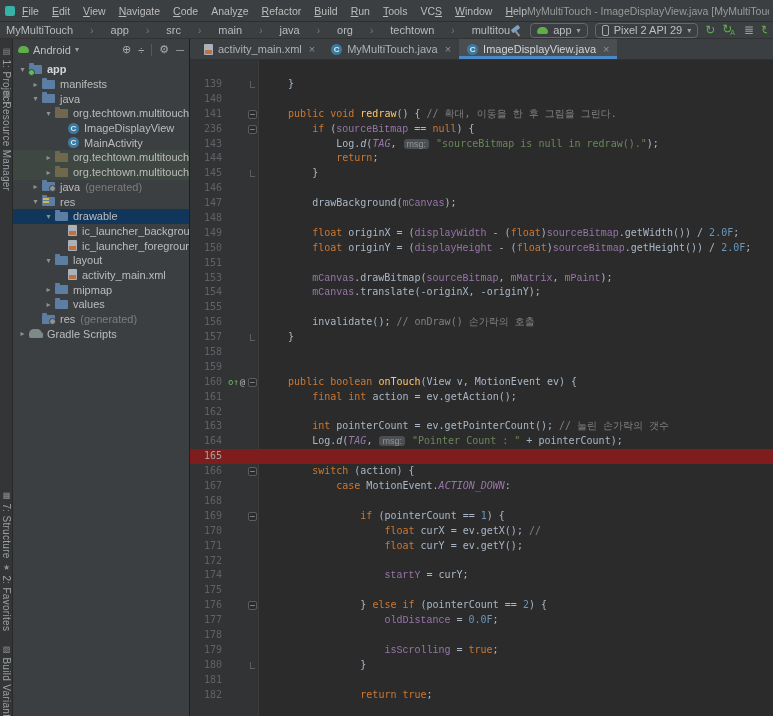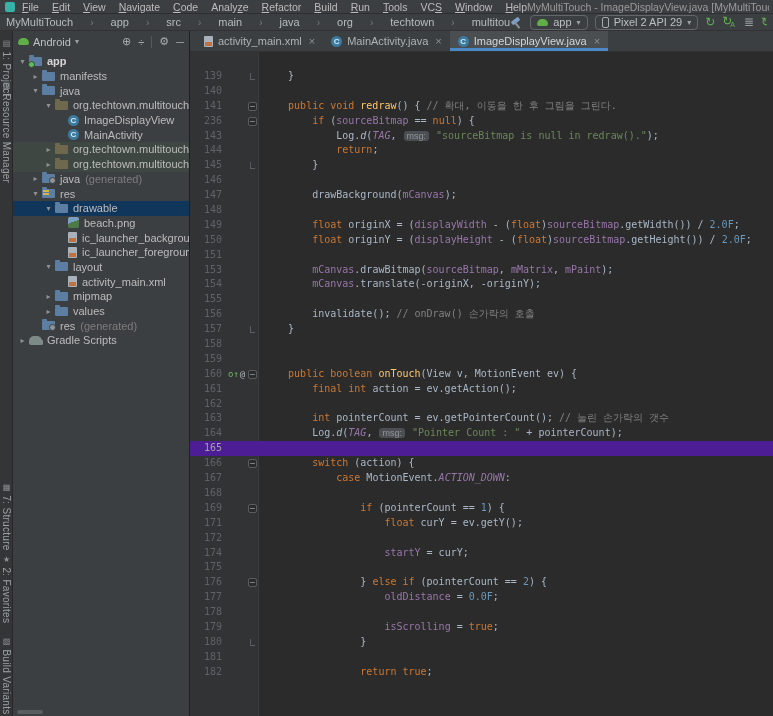--- a/index.html
+++ b/index.html
@@ -1,21 +1,21 @@
 <!DOCTYPE html>
 <html><head>
 <meta charset="utf-8">
 <style>
   * { margin:0; padding:0; box-sizing:border-box; }
   html,body { width:773px; height:716px; overflow:hidden; background:#2b2b2b;
               font-family:"Liberation Sans", sans-serif; }
   u { text-decoration:underline; }
 
   
-  .titlebar { height:14px; background:#3c3f41; display:flex; align-items:center;
+  .titlebar { height:22px; background:#3c3f41; display:flex; align-items:center;
               border-bottom:1px solid #2c2e2f; padding:0 4px; }
   .appicon { width:10px; height:10px; border-radius:2px; background:#36b3a8; margin:0 7px 0 1px; flex:none; }
   .menubar { display:flex; gap:13px; }
   .menu-item { font-size:10.5px; color:#bcbcbc; white-space:nowrap; cursor:default; }
   .wintitle { margin-left:auto; font-size:10.5px; color:#9a9a9a; white-space:nowrap; overflow:hidden; }
 
   
   .navbar { height:17px; background:#3c3f41; border-bottom:1px solid #323232;
             display:flex; align-items:center; padding:0 6px; }
   .crumbs { display:flex; align-items:center; gap:17px; overflow:hidden; white-space:nowrap; }
@@ -95,34 +95,34 @@
          position:relative; white-space:nowrap; }
   .tab.active { background:#4a4e50; color:#d2d6d9; }
   .tab.active::after { content:""; position:absolute; left:0; right:0; bottom:0; height:3px; background:#4a88c7; }
   .tab-close { color:#8b9093; font-size:11px; margin-left:2px; }
 
   .codearea { flex:1; position:relative; background:#2b2b2b; overflow:hidden; padding-top:17px; }
   .gutbg { position:absolute; left:0; top:0; bottom:0; width:69px; background:#313335;
            border-right:1px solid #3a3c3e; }
   .cl { position:relative; display:flex; height:14.9px; line-height:14.9px;
         font-family:"DejaVu Sans Mono", monospace; font-size:10px; white-space:pre; }
-  .cl.cur { background:#4c1d95; }
+  .cl.cur { background:#7f1d1d; }
   .ln { width:38px; flex:none; text-align:right; padding-right:6px; color:#606366; }
   .cur .ln { color:#a4a3a3; }
   .gmark { width:18px; flex:none; display:flex; align-items:center; gap:1px; }
   .g-ovr { color:#77b767; font-size:9px; line-height:9px; }
   .g-ann { color:#b0b5b8; font-size:9px; line-height:9px; }
   .fold { width:13px; flex:none; display:flex; align-items:center; justify-content:center; }
   .fbox { width:9px; height:9px; border:1px solid #595d5f; border-radius:2px; font-size:9px;
           line-height:7px; text-align:center; color:#9da0a2; background:#2b2b2b; }
   .fend { width:5px; height:7px; border-left:1px solid #595d5f; border-bottom:1px solid #595d5f; }
   .codetext { padding-left:5px; }
 
   .t-pl { color:#a9b7c6; } .t-kw { color:#cc7832; } .t-fn { color:#ffc66b; }
-  .t-fd { color:#9876aa; } .t-fi { color:#9876aa; font-style:italic; }
+  .t-fd { color:#9876aa;font-family:Liberation Mono, monospace; } .t-fi { color:#9876aa; font-style:italic; }
   .t-st { color:#6a8759; } .t-cm { color:#808080; } .t-nm { color:#6897bb; }
   .t-sm { color:#9876aa; font-style:italic; } .t-itm { color:#a9b7c6; font-style:italic; }
   .t-hint { background:#4b4e52; color:#919699; border-radius:3px; padding:0 3px; margin:0 1px;
             font-size:9px; font-family:"Liberation Sans",sans-serif; }
 </style>
 </head>
 <body>
 
 <div class="titlebar">
   <span class="appicon"></span>
@@ -282,25 +282,20 @@
           <span class="ticon folder resf"></span>
           <span class="tlabel">res</span>
         </div>
         <div class="trow hl-selected" style="padding-left: 29px;">
           <span class="tarrow">▾</span>
           <span class="ticon folder"></span>
           <span class="tlabel">drawable</span>
         </div>
         <div class="trow" style="padding-left: 42px;">
           <span class="tarrow"></span>
-          <span class="ticon imgicon"></span>
-          <span class="tlabel">beach.png</span>
-        </div>
-        <div class="trow" style="padding-left: 42px;">
-          <span class="tarrow"></span>
           <span class="ticon xmlicon"></span>
           <span class="tlabel">ic_launcher_background.xml</span>
         </div>
         <div class="trow" style="padding-left: 42px;">
           <span class="tarrow"></span>
           <span class="ticon xmlicon"></span>
           <span class="tlabel">ic_launcher_foreground.xml</span>
         </div>
         <div class="trow" style="padding-left: 29px;">
           <span class="tarrow">▾</span>
@@ -339,21 +334,21 @@
 
   <div class="edcol">
     <div class="tabbar">
         <div class="tab">
           <span class="xmlicon"></span>
           <span>activity_main.xml</span>
           <span class="tab-close">×</span>
         </div>
         <div class="tab">
           <span class="cicon">C</span>
-          <span>MainActivity.java</span>
+          <span>MyMultiTouch.java</span>
           <span class="tab-close">×</span>
         </div>
         <div class="tab active">
           <span class="cicon">C</span>
           <span>ImageDisplayView.java</span>
           <span class="tab-close">×</span>
         </div>
       </div>
     <div class="codearea">
       <div class="gutbg"></div>
@@ -381,20 +376,21 @@
           <div class="cl"><span class="ln">160</span><span class="gmark"><span class="g-ovr">o↑</span><span class="g-ann">@</span></span><span class="fold"><span class="fbox">−</span></span><span class="codetext"><span class="t-kw">    public boolean </span><span class="t-fn">onTouch</span><span class="t-pl">(View v, MotionEvent ev) {</span></span></div>
           <div class="cl"><span class="ln">161</span><span class="gmark"></span><span class="fold"></span><span class="codetext"><span class="t-kw">        final int </span><span class="t-pl">action = ev.getAction();</span></span></div>
           <div class="cl"><span class="ln">162</span><span class="gmark"></span><span class="fold"></span><span class="codetext"></span></div>
           <div class="cl"><span class="ln">163</span><span class="gmark"></span><span class="fold"></span><span class="codetext"><span class="t-kw">        int </span><span class="t-pl">pointerCount = ev.getPointerCount(); </span><span class="t-cm">// 눌린 손가락의 갯수</span></span></div>
           <div class="cl"><span class="ln">164</span><span class="gmark"></span><span class="fold"></span><span class="codetext"><span class="t-pl">        Log.</span><span class="t-itm">d</span><span class="t-pl">(</span><span class="t-fi">TAG</span><span class="t-pl">, </span><span class="t-hint">msg:</span><span class="t-pl"> </span><span class="t-st">"Pointer Count : "</span><span class="t-pl"> + pointerCount);</span></span></div>
           <div class="cl cur"><span class="ln">165</span><span class="gmark"></span><span class="fold"></span><span class="codetext"></span></div>
           <div class="cl"><span class="ln">166</span><span class="gmark"></span><span class="fold"><span class="fbox">−</span></span><span class="codetext"><span class="t-kw">        switch </span><span class="t-pl">(action) {</span></span></div>
           <div class="cl"><span class="ln">167</span><span class="gmark"></span><span class="fold"></span><span class="codetext"><span class="t-kw">            case </span><span class="t-pl">MotionEvent.</span><span class="t-sm">ACTION_DOWN</span><span class="t-pl">:</span></span></div>
           <div class="cl"><span class="ln">168</span><span class="gmark"></span><span class="fold"></span><span class="codetext"></span></div>
           <div class="cl"><span class="ln">169</span><span class="gmark"></span><span class="fold"><span class="fbox">−</span></span><span class="codetext"><span class="t-kw">                if </span><span class="t-pl">(pointerCount == </span><span class="t-nm">1</span><span class="t-pl">) {</span></span></div>
+          <div class="cl"><span class="ln">170</span><span class="gmark"></span><span class="fold"></span><span class="codetext"><span class="t-kw">                    float </span><span class="t-pl">curX = ev.getX(); </span><span class="t-cm">//</span></span></div>
           <div class="cl"><span class="ln">171</span><span class="gmark"></span><span class="fold"></span><span class="codetext"><span class="t-kw">                    float </span><span class="t-pl">curY = ev.getY();</span></span></div>
           <div class="cl"><span class="ln">172</span><span class="gmark"></span><span class="fold"></span><span class="codetext"></span></div>
           <div class="cl"><span class="ln">174</span><span class="gmark"></span><span class="fold"></span><span class="codetext"><span class="t-pl">                    </span><span class="t-fd">startY</span><span class="t-pl"> = curY;</span></span></div>
           <div class="cl"><span class="ln">175</span><span class="gmark"></span><span class="fold"></span><span class="codetext"></span></div>
           <div class="cl"><span class="ln">176</span><span class="gmark"></span><span class="fold"><span class="fbox">−</span></span><span class="codetext"><span class="t-pl">                } </span><span class="t-kw">else if </span><span class="t-pl">(pointerCount == </span><span class="t-nm">2</span><span class="t-pl">) {</span></span></div>
           <div class="cl"><span class="ln">177</span><span class="gmark"></span><span class="fold"></span><span class="codetext"><span class="t-pl">                    </span><span class="t-fd">oldDistance</span><span class="t-pl"> = </span><span class="t-nm">0.0F</span><span class="t-pl">;</span></span></div>
           <div class="cl"><span class="ln">178</span><span class="gmark"></span><span class="fold"></span><span class="codetext"></span></div>
           <div class="cl"><span class="ln">179</span><span class="gmark"></span><span class="fold"></span><span class="codetext"><span class="t-pl">                    </span><span class="t-fd">isScrolling</span><span class="t-pl"> = </span><span class="t-kw">true</span><span class="t-pl">;</span></span></div>
           <div class="cl"><span class="ln">180</span><span class="gmark"></span><span class="fold"><span class="fend"></span></span><span class="codetext"><span class="t-pl">                }</span></span></div>
           <div class="cl"><span class="ln">181</span><span class="gmark"></span><span class="fold"></span><span class="codetext"></span></div>

